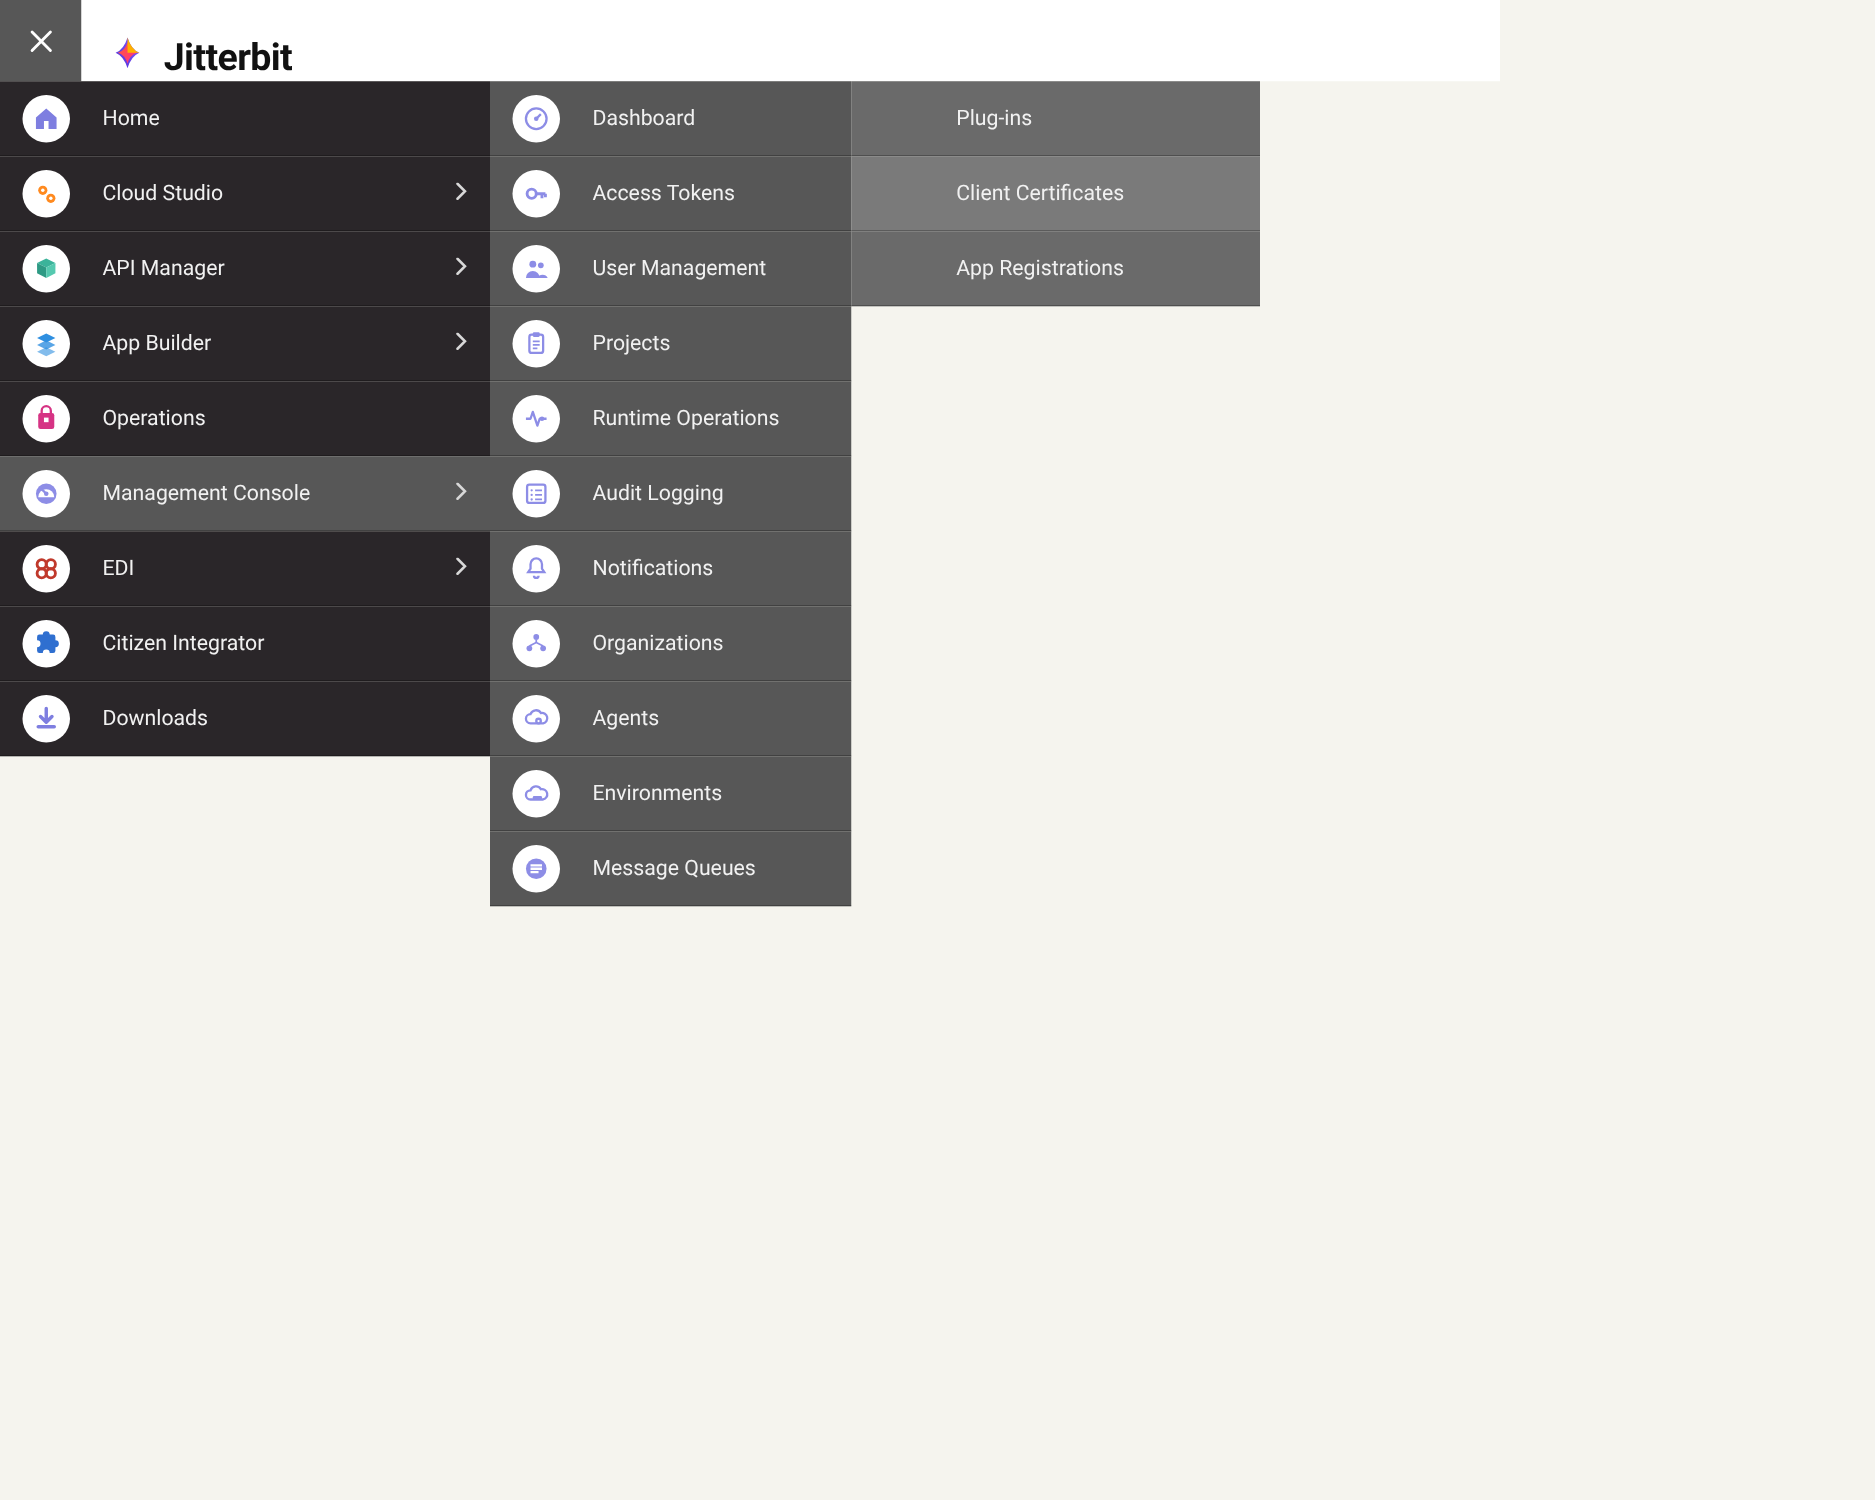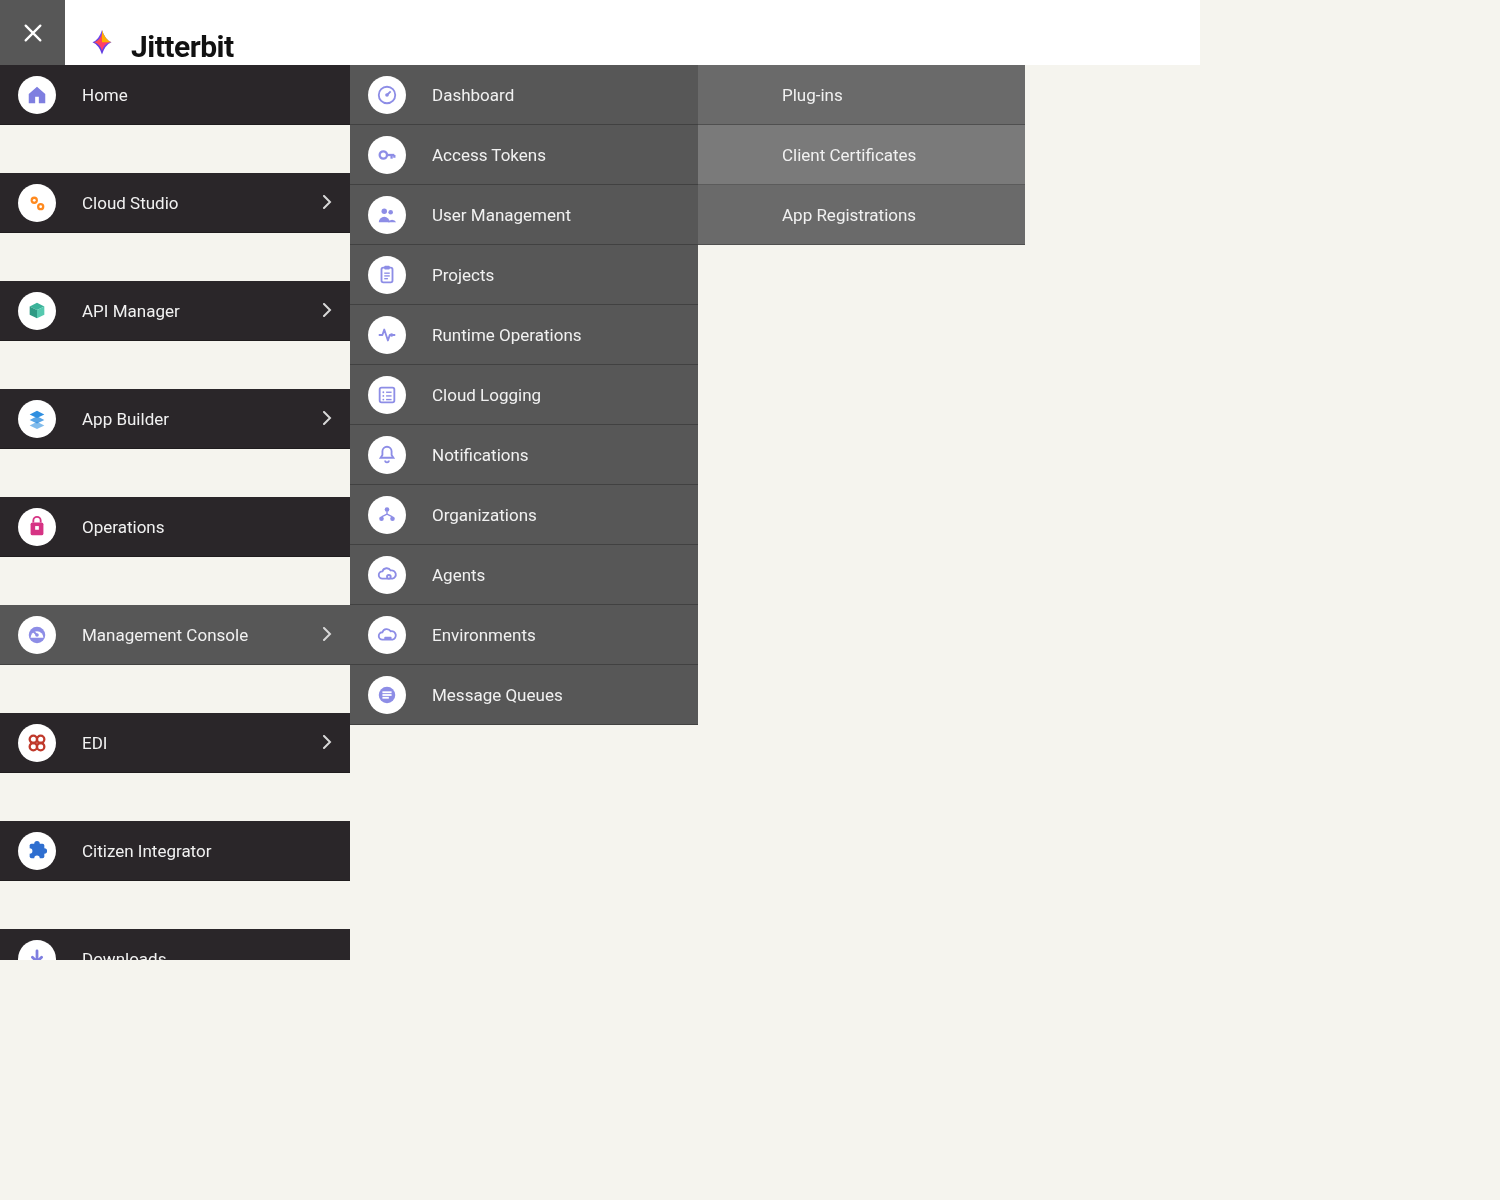--- a/index.html
+++ b/index.html
@@ -6,22 +6,22 @@
   html, body { width: 1200px; height: 960px; font-family: -apple-system, BlinkMacSystemFont, "Segoe UI", Roboto, Helvetica, Arial, sans-serif; background: #f5f4ee; overflow: hidden; }
   .header { height: 65px; display: flex; align-items: center; background: #fff; }
   .close-box { width: 65px; height: 65px; background: #575757; display: flex; align-items: center; justify-content: center; cursor: pointer; }
   .close-box svg { width: 22px; height: 22px; }
   .logo-wrap { display: flex; align-items: center; padding-left: 18px; gap: 10px; margin-top: 28px; }
   .logo-mark { width: 38px; height: 38px; }
   .logo-text { font-size: 30px; font-weight: 700; color: #111; letter-spacing: -0.5px; }
 
   .cols { display: flex; }
   .col { display: flex; flex-direction: column; }
-  .col1 { width: 350px; gap: 48px; }
-  .col2 { width: 348px; }
+  .col1 { width: 392px; }
+  .col2 { width: 289px; }
   .col3 { width: 327px; }
 
   .item { height: 60px; display: flex; align-items: center; padding: 0 18px 0 18px; color: #f1f1f1; font-size: 17px; cursor: pointer; border-bottom: 1px solid rgba(0,0,0,0.25); position: relative; }
   .col1 .item { background: #2a2629; }
   .col1 .item.active { background: #575757; }
   .col2 .item { background: #575757; }
   .col2 .item.active { background: #6a6a6a; }
   .col3 .item { background: #6a6a6a; padding-left: 84px; }
   .col3 .item.active { background: #7a7a7a; }
 
@@ -233,21 +233,21 @@
           <svg viewBox="0 0 24 24">
             <rect x="4" y="4" width="16" height="16" rx="2" fill="none" stroke="#8d8de6" stroke-width="2"></rect>
             <circle cx="8" cy="9" r="1" fill="#8d8de6"></circle>
             <line x1="11" y1="9" x2="17" y2="9" stroke="#8d8de6" stroke-width="1.5"></line>
             <circle cx="8" cy="13" r="1" fill="#8d8de6"></circle>
             <line x1="11" y1="13" x2="17" y2="13" stroke="#8d8de6" stroke-width="1.5"></line>
             <circle cx="8" cy="17" r="1" fill="#8d8de6"></circle>
             <line x1="11" y1="17" x2="17" y2="17" stroke="#8d8de6" stroke-width="1.5"></line>
           </svg>
         </span>
-      <span class="label">Cloud Logging</span>
+      <span class="label">Audit Logging</span>
     </div>
     <div class="item">
       <span class="icon-circle">
           <svg viewBox="0 0 24 24">
             <path d="M12 3 a5 5 0 0 1 5 5 v4 l2 3 H5 l2-3 V8 a5 5 0 0 1 5-5 Z" fill="none" stroke="#8d8de6" stroke-width="2"></path>
             <path d="M10 18 a2 2 0 0 0 4 0" fill="none" stroke="#8d8de6" stroke-width="2"></path>
           </svg>
         </span>
       <span class="label">Notifications</span>
     </div>

